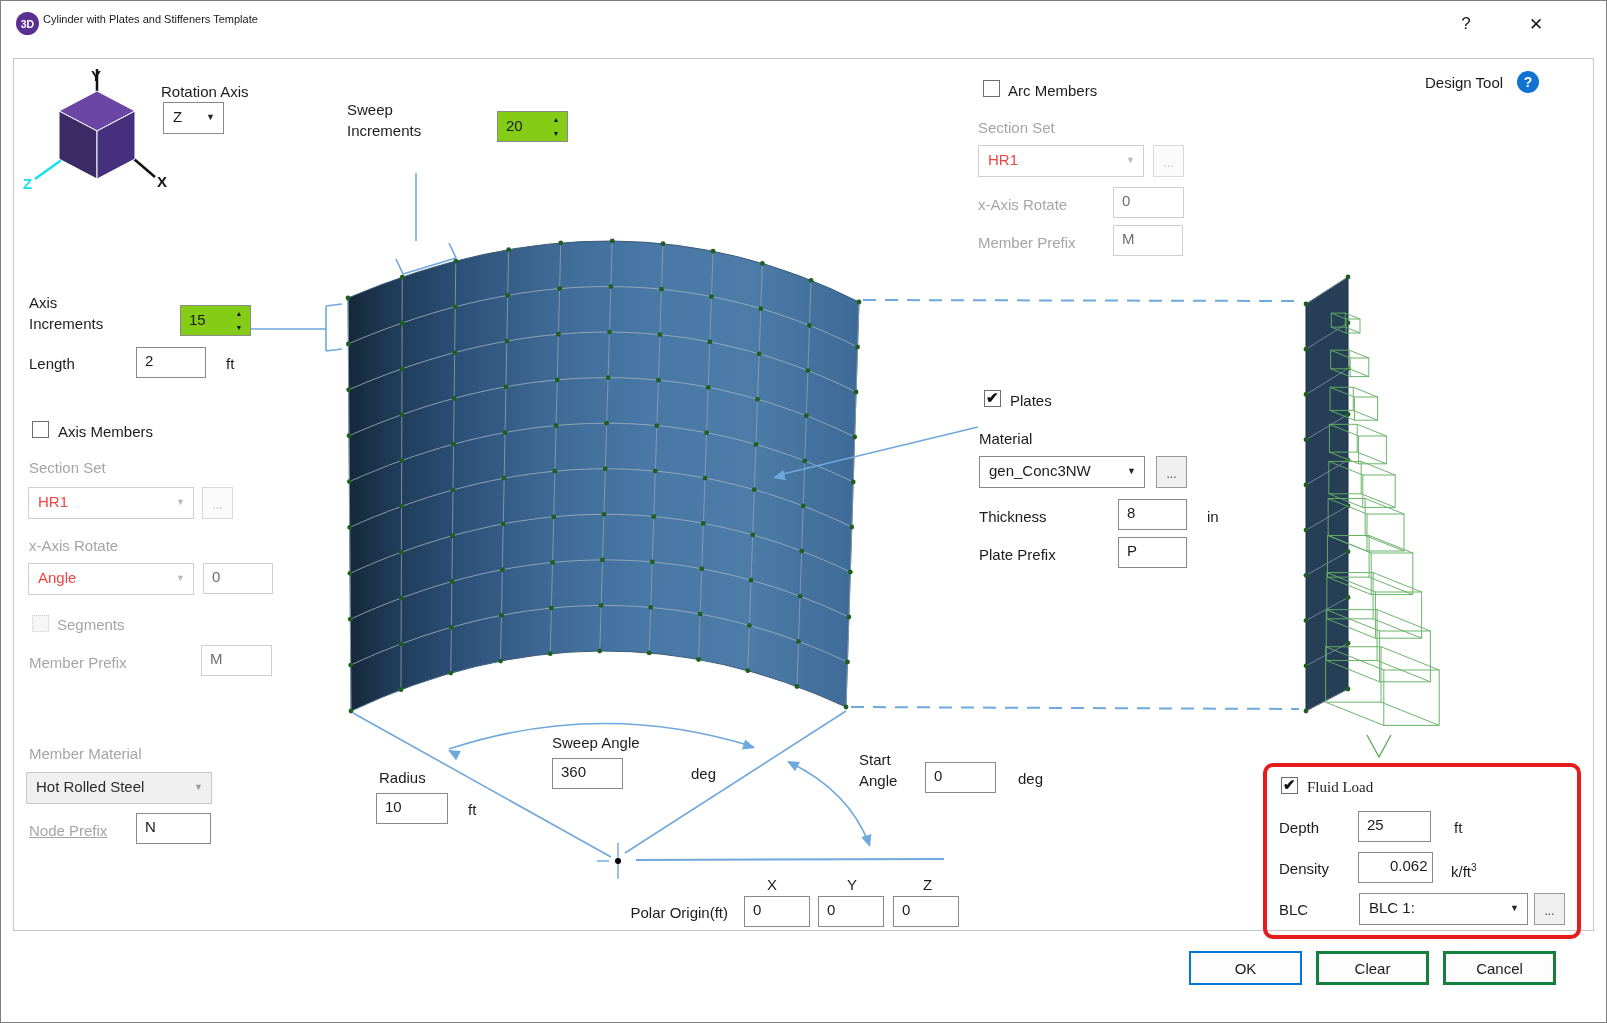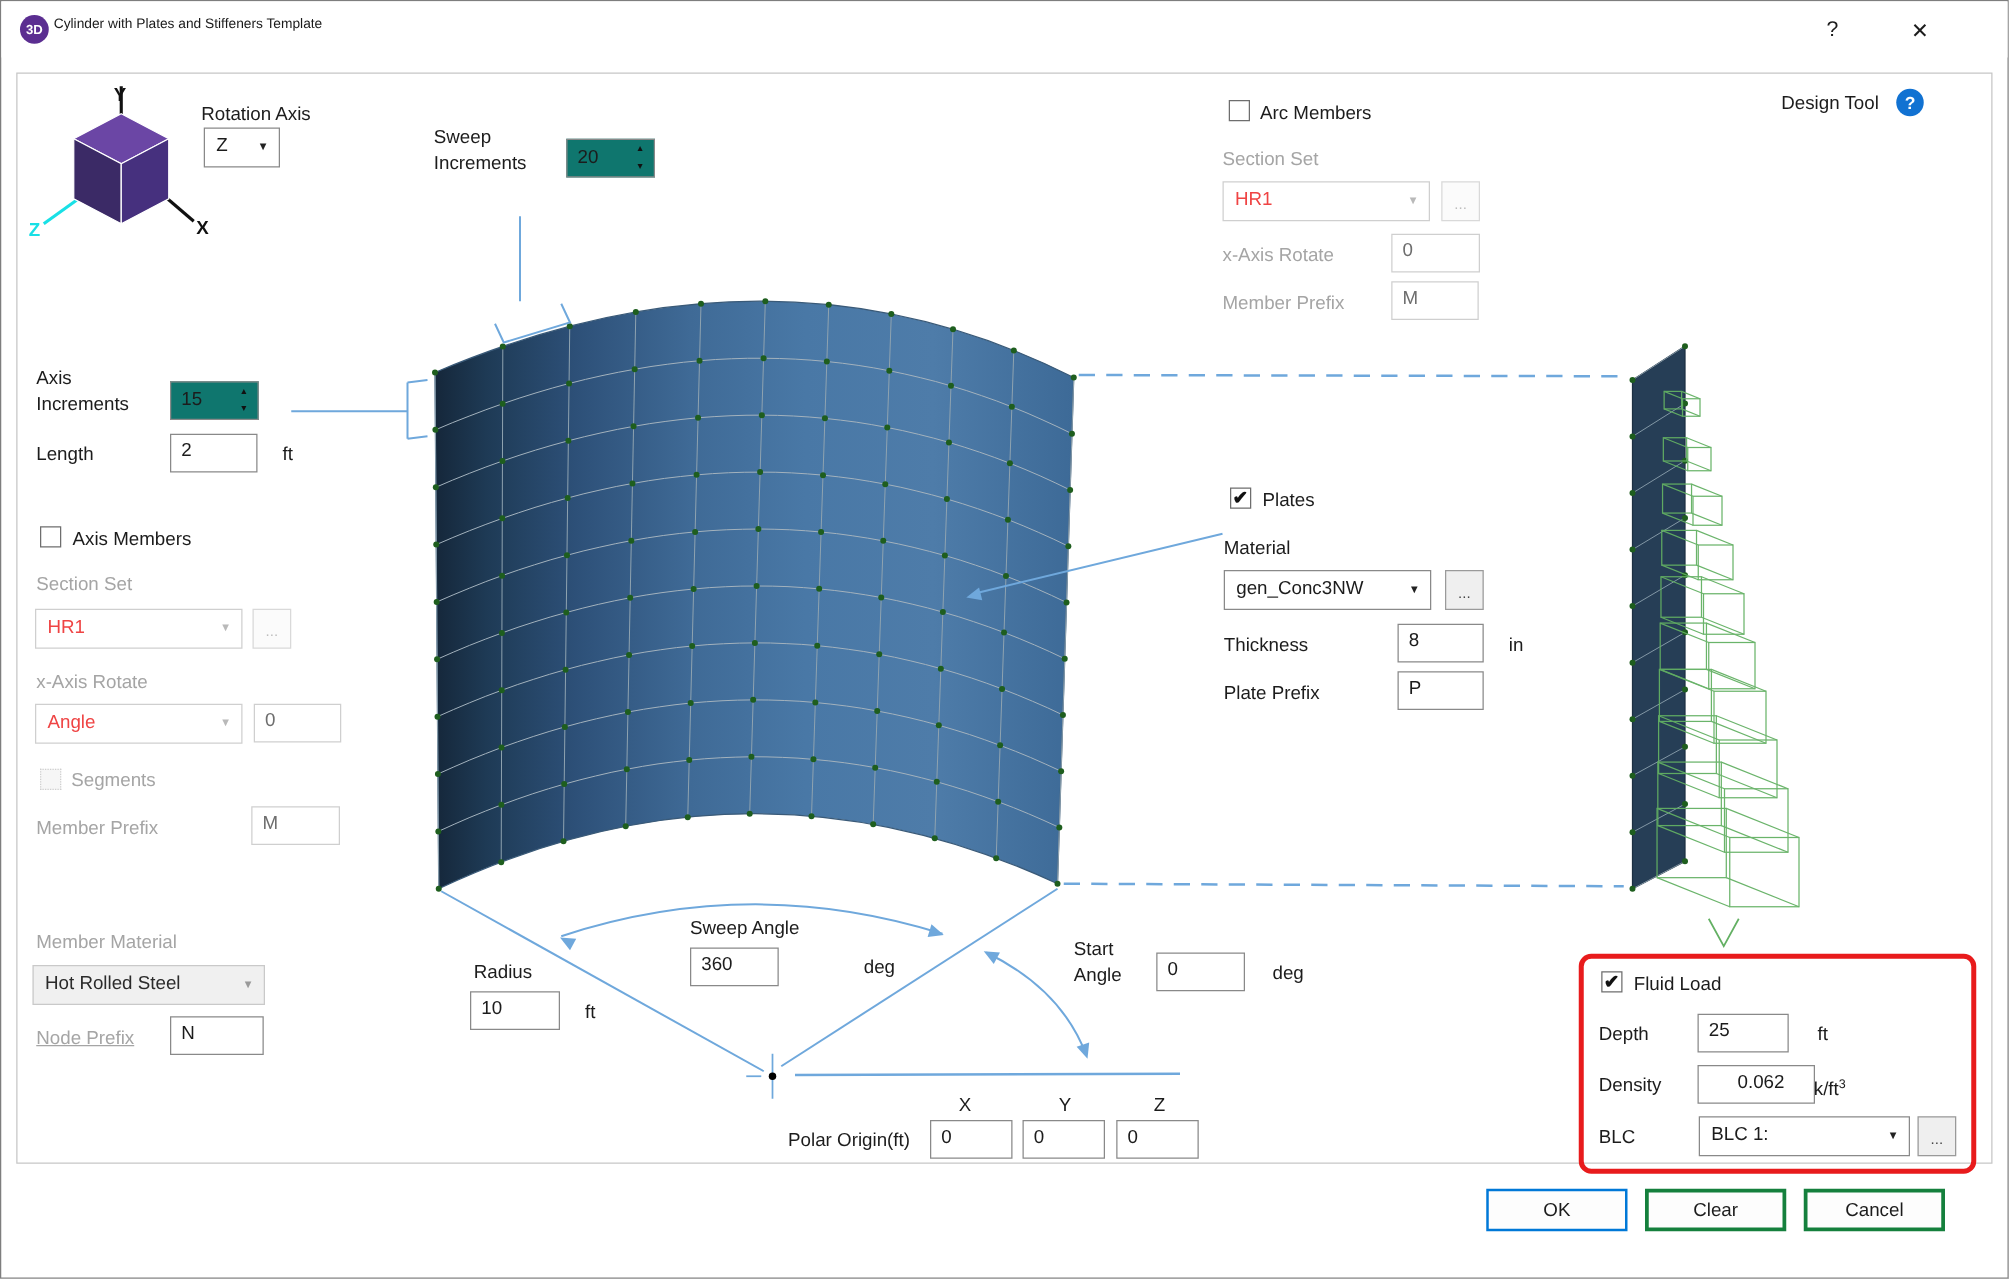--- a/index.html
+++ b/index.html
@@ -20,22 +20,22 @@
   .txt{position:absolute;background:#fff;border:1px solid #898989;height:31px;font-size:15px;
     color:#1c1c1c;padding:4px 8px 0 8px;box-sizing:border-box;}
   .txt.off{border-color:#cfcfcf;color:#6e6e6e;}
   .combo{position:absolute;background:#fff;border:1px solid #898989;height:32px;font-size:15px;
     color:#1c1c1c;padding:5px 24px 0 9px;box-sizing:border-box;}
   .combo::after{content:"▼";position:absolute;right:8px;top:9px;font-size:9px;color:#222;}
   .combo.off{border-color:#cfcfcf;color:#ef4444;}
   .combo.off::after{color:#b9b9b9;}
   .combo.gbg{background:#f0f0f0;border-color:#c9c9c9;color:#2b2b2b;}
   .combo.gbg::after{color:#9a9a9a;}
-  .spin{position:absolute;background:#0f766e;border:1px solid #898989;height:31px;width:71px;
-    box-sizing:border-box;}
+  .spin{position:absolute;background:#84cc16;border:1px solid #898989;height:31px;width:71px;
+    box-sizing:border-box;margin-left:44px;}
   .spin .v{position:absolute;left:8px;top:5px;font-size:15px;}
   .sp-up,.sp-dn{position:absolute;right:3px;width:16px;height:13px;font-size:7px;color:#111;
     display:flex;align-items:center;justify-content:center;}
   .sp-up{top:1px;} .sp-dn{bottom:1px;}
   .chk{position:absolute;width:17px;height:17px;background:#fff;border:1px solid #6e6e6e;
     box-sizing:border-box;}
   .chk.checked::after{content:"✔";position:absolute;left:1px;top:-2px;font-size:15px;
     font-weight:bold;color:#111;}
   .chk.off{border:1px dotted #cfcfcf;background:#f6f6f6;}
   .more{position:absolute;width:31px;height:32px;background:#efefef;border:1px solid #9a9a9a;
@@ -422,26 +422,26 @@
   <div class="lbl" style="left:766px;top:873px;">X</div>
   <div class="lbl" style="left:846px;top:873px;">Y</div>
   <div class="lbl" style="left:922px;top:873px;">Z</div>
   <div class="lbl" style="left:597px;top:901px;width:130px;text-align:right;">Polar Origin(ft)</div>
   <div class="txt" style="left:743px;top:895px;width:66px;">0</div>
   <div class="txt" style="left:817px;top:895px;width:66px;">0</div>
   <div class="txt" style="left:892px;top:895px;width:66px;">0</div>
 
   <div class="red-box"></div>
   <div class="chk checked" style="left:1280px;top:776px;"></div>
-  <div class="lbl" style="left:1306px;top:776px;">Fluid Load</div>
+  <div class="lbl" style="left:1306px;top:776px;font-family:Liberation Serif, serif;">Fluid Load</div>
   <div class="lbl" style="left:1278px;top:816px;">Depth</div>
   <div class="txt" style="left:1357px;top:810px;width:73px;">25</div>
   <div class="lbl" style="left:1453px;top:816px;">ft</div>
   <div class="lbl" style="left:1278px;top:857px;">Density</div>
-  <div class="txt" style="left:1357px;top:851px;width:94px;padding-left:31px;">0.062</div>
+  <div class="txt" style="left:1357px;top:851px;width:75px;padding-left:31px;">0.062</div>
   <div class="lbl" style="left:1450px;top:856px;"><span>k/ft</span><sup>3</sup></div>
   <div class="lbl" style="left:1278px;top:898px;">BLC</div>
   <div class="combo" style="left:1358px;top:892px;width:169px;">BLC 1:</div>
   <div class="more" style="left:1533px;top:892px;">...</div>
 
   <div class="btn primary" style="left:1188px;">OK</div>
   <div class="btn" style="left:1315px;">Clear</div>
   <div class="btn" style="left:1442px;">Cancel</div>
 
 </div>

